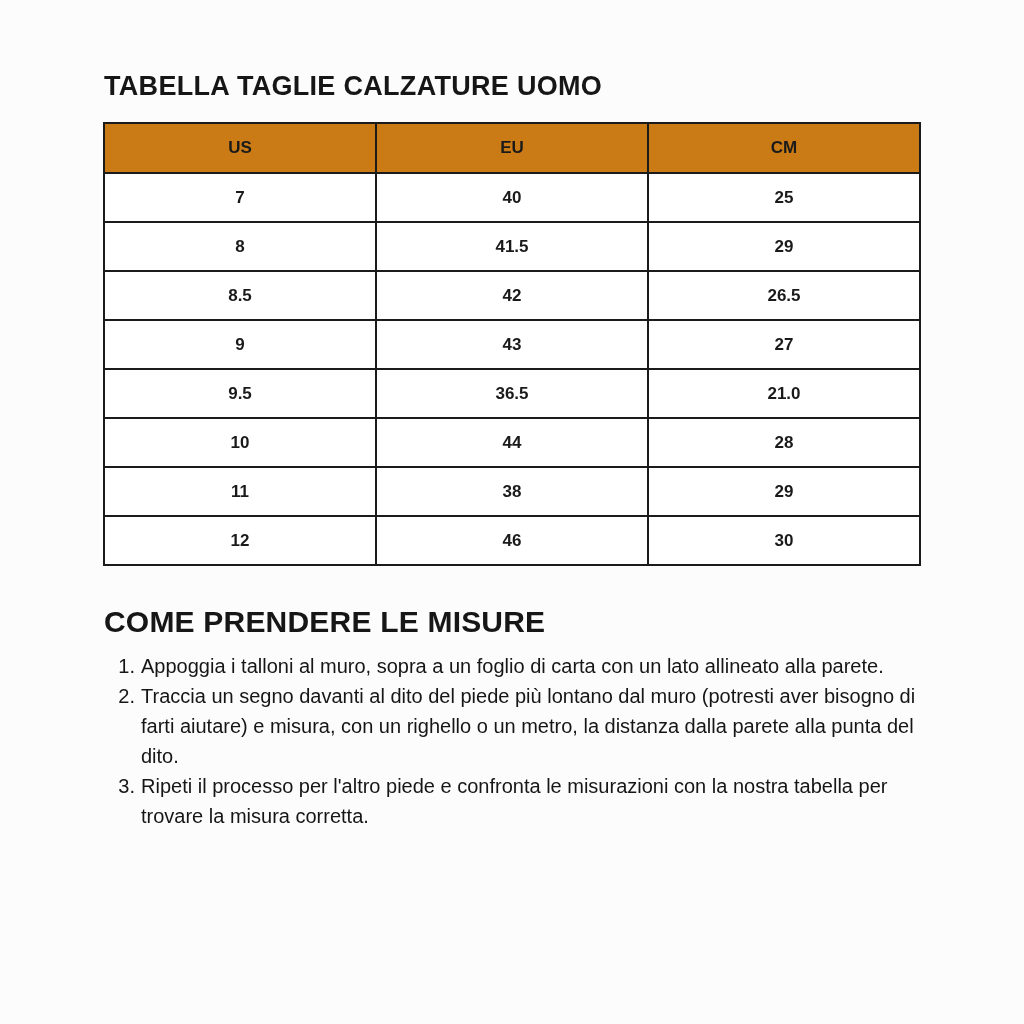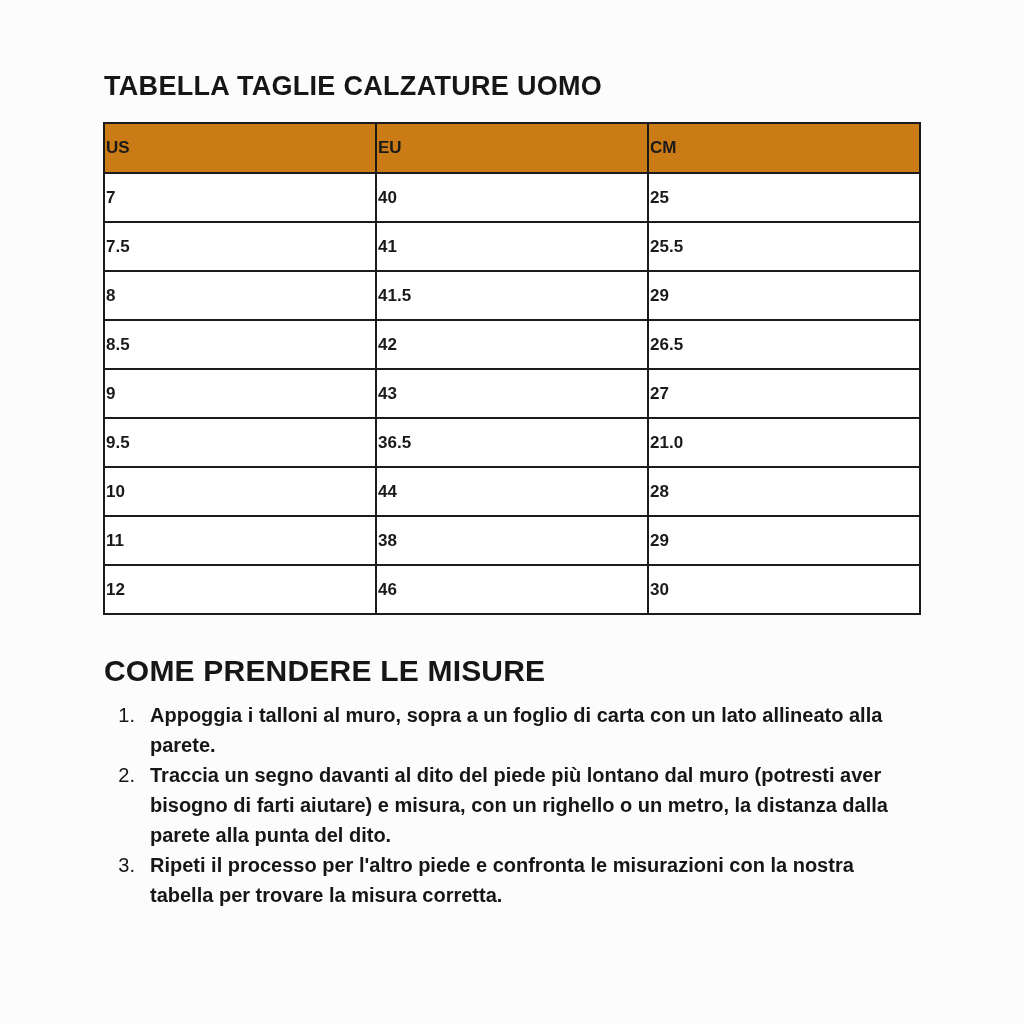--- a/index.html
+++ b/index.html
@@ -25,21 +25,21 @@
     margin: 0 0 20px 1px;
   }
   table.size-table {
     width: 100%;
     border-collapse: collapse;
     table-layout: fixed;
   }
   table.size-table th,
   table.size-table td {
     border: 2px solid #1b1b1b;
-    text-align: left;
+    text-align: center;
     vertical-align: middle;
     font-size: 17px;
     font-weight: bold;
     color: #1a1a1a;
   }
   table.size-table th {
     height: 46px;
     background: #cb7b15;
   }
   table.size-table td {
@@ -63,22 +63,21 @@
     font-size: 20px;
     line-height: 30px;
     margin: 0;
   }
   .instruction-number {
     flex: 0 0 32px;
     text-align: right;
   }
   .instruction-text {
     flex: 1;
-    margin-left: 15px;
-    font-weight: bold;
+    margin-left: 6px;
   }
 </style>
 </head>
 <body>
 
 <div class="page">
 
   <h1 class="page-title">TABELLA TAGLIE CALZATURE UOMO</h1>
 
   <table class="size-table">
@@ -87,25 +86,20 @@
         <th>US</th>
         <th>EU</th>
         <th>CM</th>
       </tr>
     </thead>
     <tbody>
       <tr>
         <td>7</td>
         <td>40</td>
         <td>25</td>
-      </tr>
-      <tr>
-        <td>7.5</td>
-        <td>41</td>
-        <td>25.5</td>
       </tr>
       <tr>
         <td>8</td>
         <td>41.5</td>
         <td>29</td>
       </tr>
       <tr>
         <td>8.5</td>
         <td>42</td>
         <td>26.5</td>

